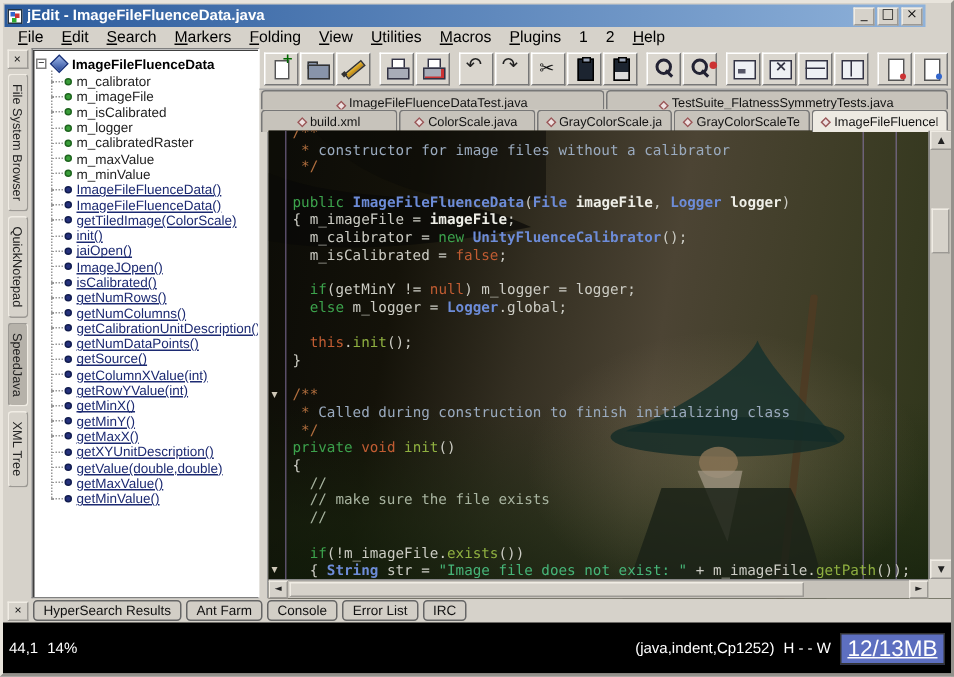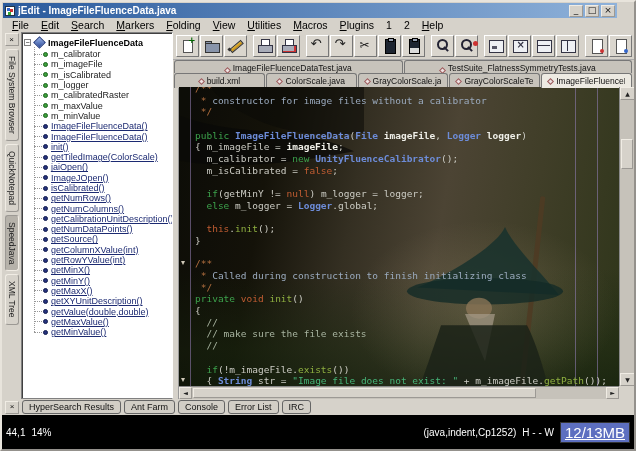--- a/index.html
+++ b/index.html
@@ -210,26 +210,26 @@
             <span class="tm">ImageFileFluenceData()</span>
           </div>
           <div class="tree-row">
             <span class="tconn"></span>
             <span class="bullet mb"></span>
             <span class="tm">ImageFileFluenceData()</span>
           </div>
           <div class="tree-row">
             <span class="tconn"></span>
             <span class="bullet mb"></span>
+            <span class="tm">getTiledImage(ColorScale)</span>
+          </div>
+          <div class="tree-row">
+            <span class="tconn"></span>
+            <span class="bullet mb"></span>
             <span class="tm">init()</span>
-          </div>
-          <div class="tree-row">
-            <span class="tconn"></span>
-            <span class="bullet mb"></span>
-            <span class="tm">getTiledImage(ColorScale)</span>
           </div>
           <div class="tree-row">
             <span class="tconn"></span>
             <span class="bullet mb"></span>
             <span class="tm">jaiOpen()</span>
           </div>
           <div class="tree-row">
             <span class="tconn"></span>
             <span class="bullet mb"></span>
             <span class="tm">ImageJOpen()</span>

